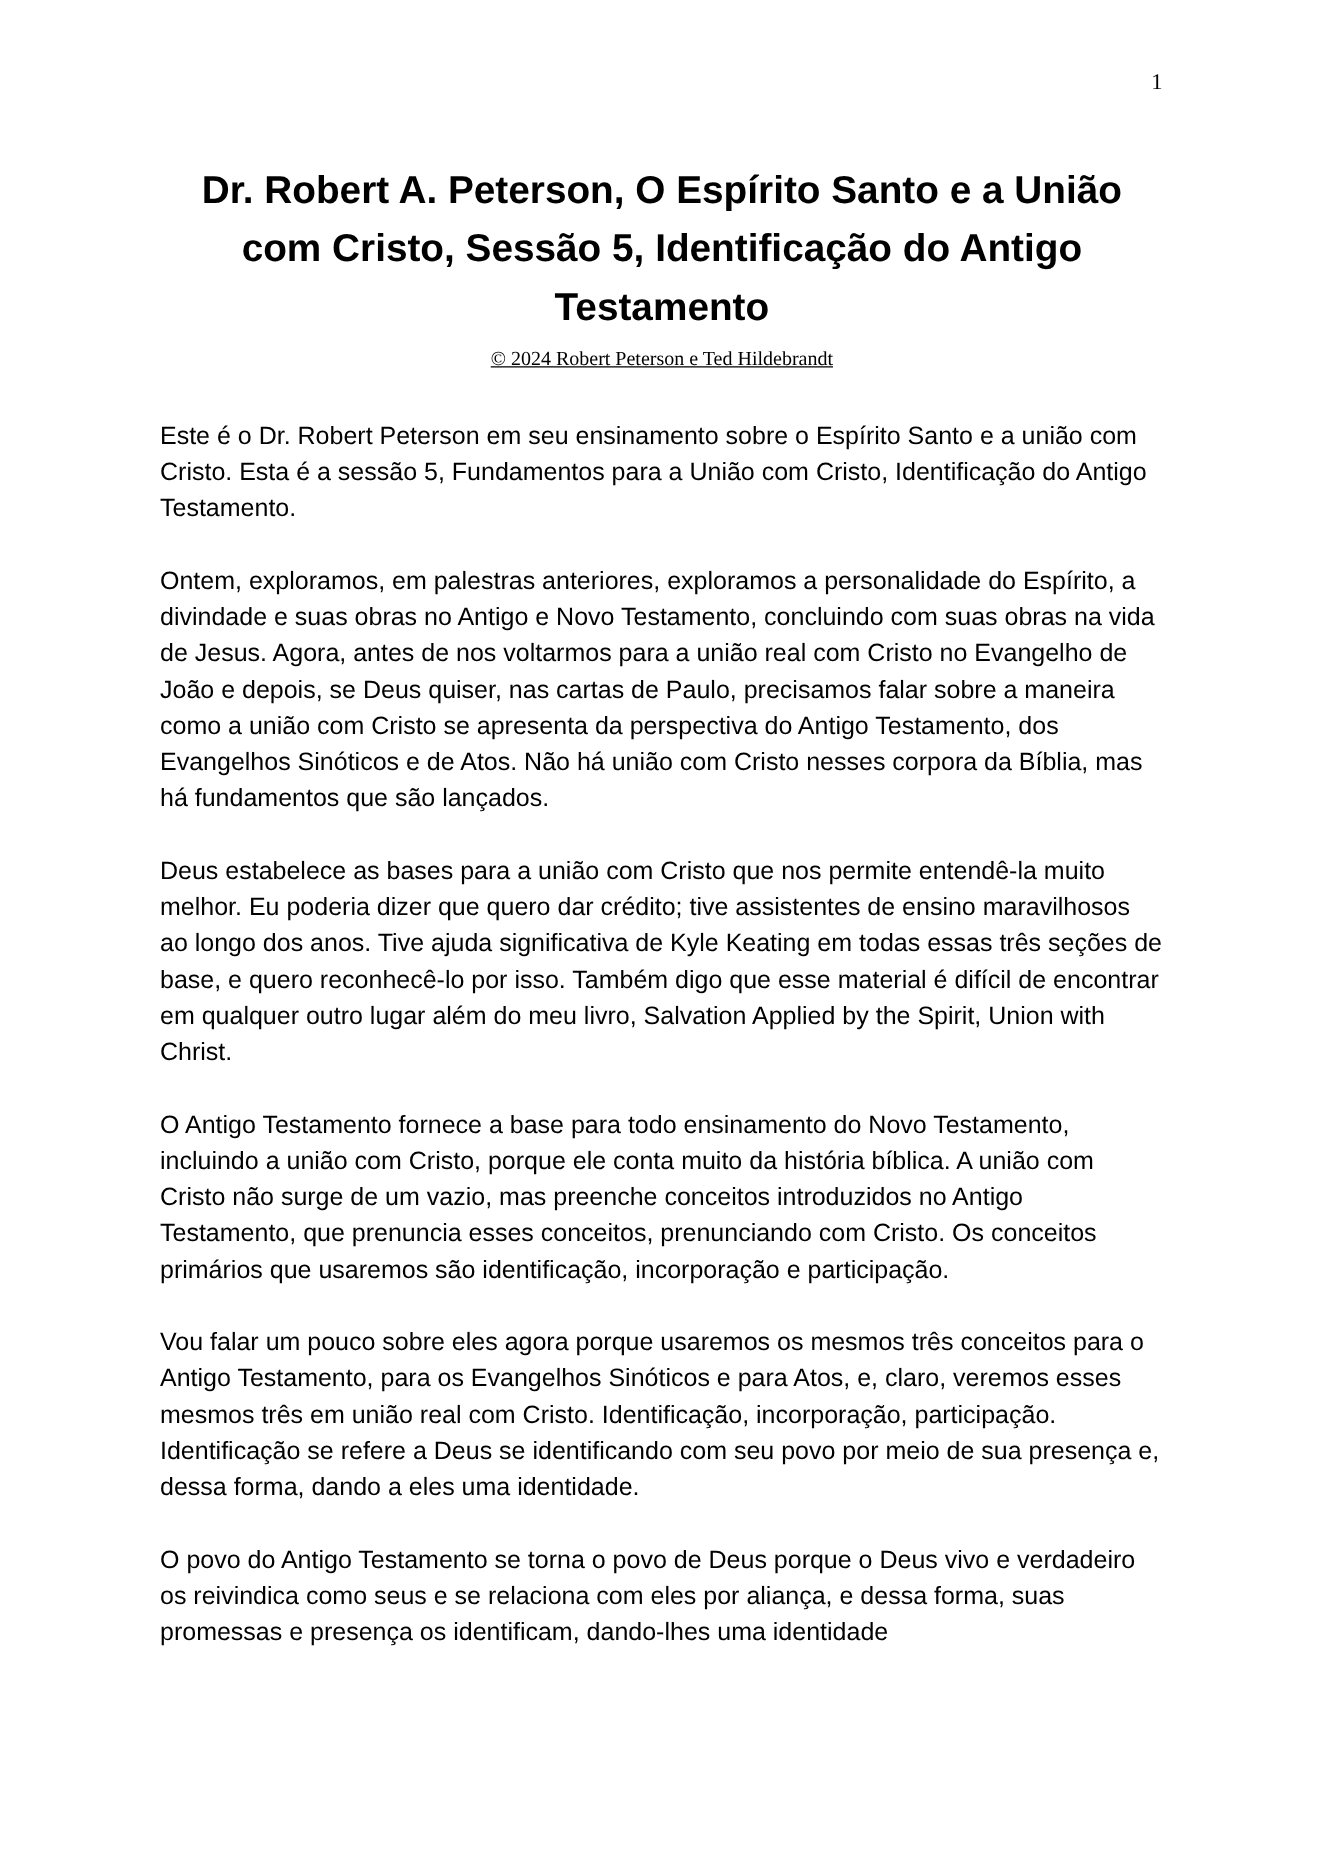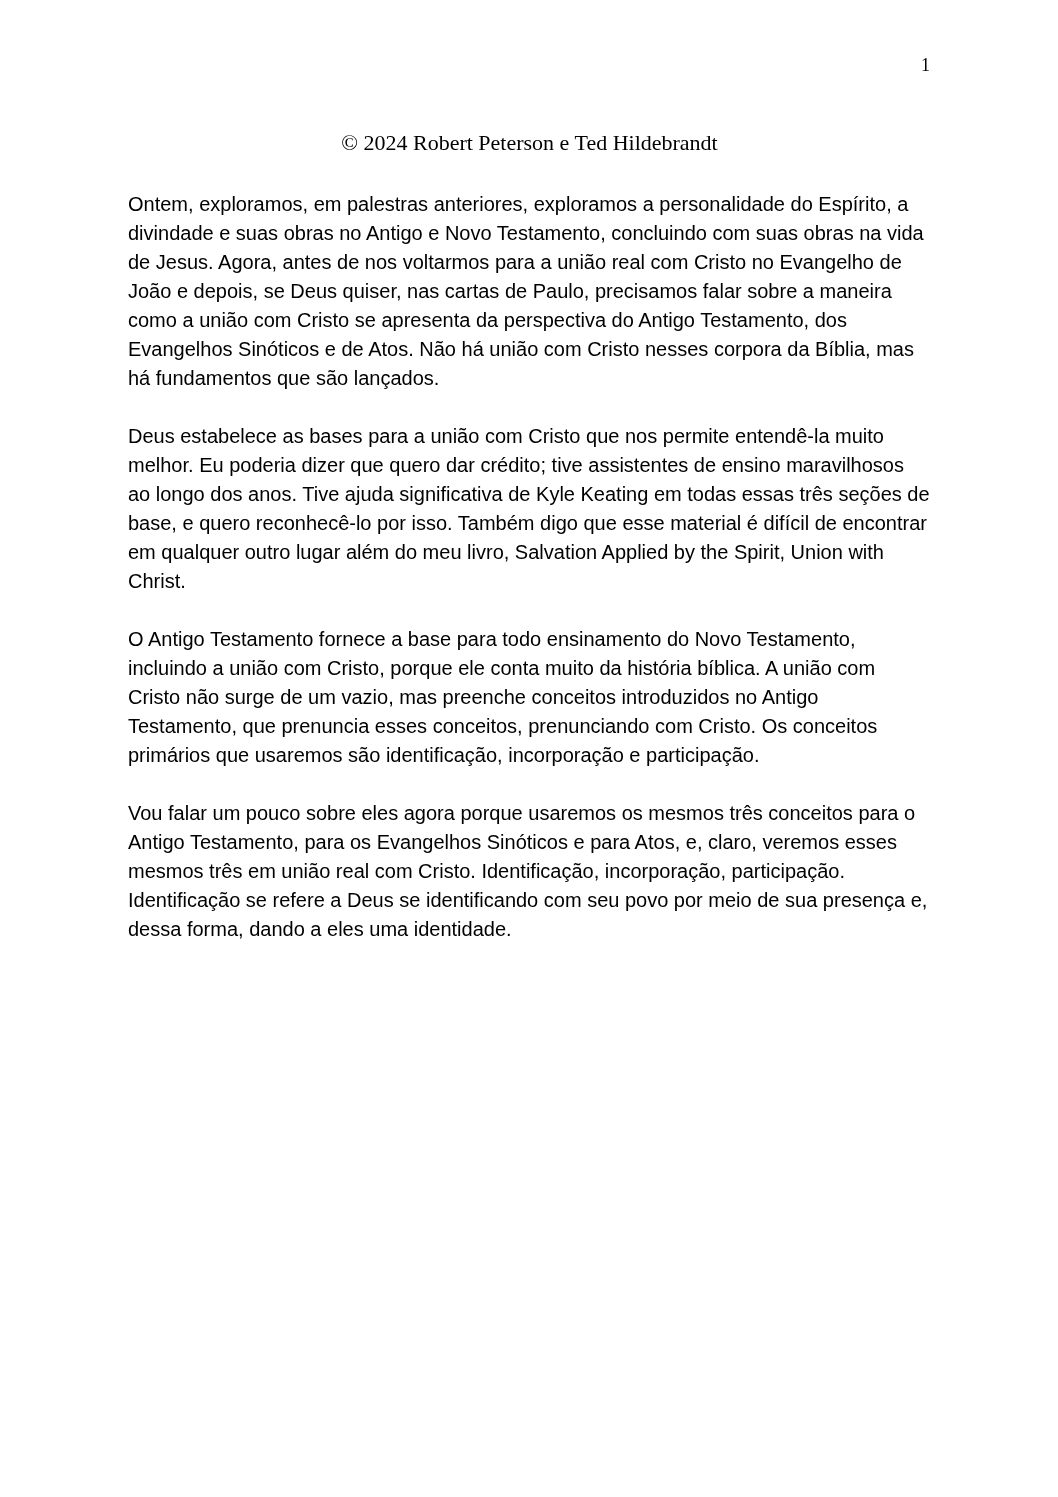--- a/index.html
+++ b/index.html
@@ -34,42 +34,46 @@
   .doc-title {
     font-size: 31px;
     font-weight: bold;
     line-height: 47px;
     text-align: center;
     margin: 0 0 4px 0;
     letter-spacing: 0px;
   }
   .copyright {
     font-family: "Liberation Serif", serif;
-    font-size: 22px;
+    font-size: 16px;
     line-height: 30px;
     text-align: center;
     margin: 0 0 32px 0;
+    text-decoration: underline;
   }
   .body-text p {
     font-size: 20px;
     line-height: 29px;
     margin: 0 0 29px 0;
     text-align: left;
   }
 </style>
 </head>
 <body>
 
 <div class="page">
   <div class="page-number">1</div>
 
   <div class="content">
+    <h1 class="doc-title">Dr. Robert A. Peterson, O Espírito Santo e a União com Cristo, Sessão 5, Identificação do Antigo Testamento</h1>
 
     <div class="copyright">© 2024 Robert Peterson e Ted Hildebrandt</div>
 
     <div class="body-text">
+      <p>Este é o Dr. Robert Peterson em seu ensinamento sobre o Espírito Santo e a união com Cristo. Esta é a sessão 5, Fundamentos para a União com Cristo, Identificação do Antigo Testamento.</p>
       <p>Ontem, exploramos, em palestras anteriores, exploramos a personalidade do Espírito, a divindade e suas obras no Antigo e Novo Testamento, concluindo com suas obras na vida de Jesus. Agora, antes de nos voltarmos para a união real com Cristo no Evangelho de João e depois, se Deus quiser, nas cartas de Paulo, precisamos falar sobre a maneira como a união com Cristo se apresenta da perspectiva do Antigo Testamento, dos Evangelhos Sinóticos e de Atos. Não há união com Cristo nesses corpora da Bíblia, mas há fundamentos que são lançados.</p>
       <p>Deus estabelece as bases para a união com Cristo que nos permite entendê-la muito melhor. Eu poderia dizer que quero dar crédito; tive assistentes de ensino maravilhosos ao longo dos anos. Tive ajuda significativa de Kyle Keating em todas essas três seções de base, e quero reconhecê-lo por isso. Também digo que esse material é difícil de encontrar em qualquer outro lugar além do meu livro, Salvation Applied by the Spirit, Union with Christ.</p>
       <p>O Antigo Testamento fornece a base para todo ensinamento do Novo Testamento, incluindo a união com Cristo, porque ele conta muito da história bíblica. A união com Cristo não surge de um vazio, mas preenche conceitos introduzidos no Antigo Testamento, que prenuncia esses conceitos, prenunciando com Cristo. Os conceitos primários que usaremos são identificação, incorporação e participação.</p>
       <p>Vou falar um pouco sobre eles agora porque usaremos os mesmos três conceitos para o Antigo Testamento, para os Evangelhos Sinóticos e para Atos, e, claro, veremos esses mesmos três em união real com Cristo. Identificação, incorporação, participação. Identificação se refere a Deus se identificando com seu povo por meio de sua presença e, dessa forma, dando a eles uma identidade.</p>
+      <p>O povo do Antigo Testamento se torna o povo de Deus porque o Deus vivo e verdadeiro os reivindica como seus e se relaciona com eles por aliança, e dessa forma, suas promessas e presença os identificam, dando-lhes uma identidade</p>
     </div>
   </div>
 </div>
 
 </body></html>

